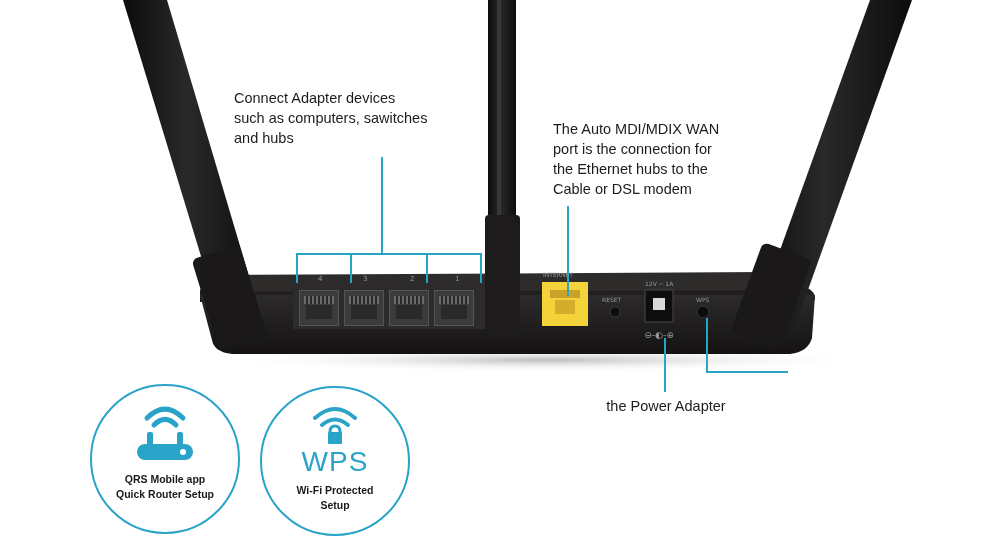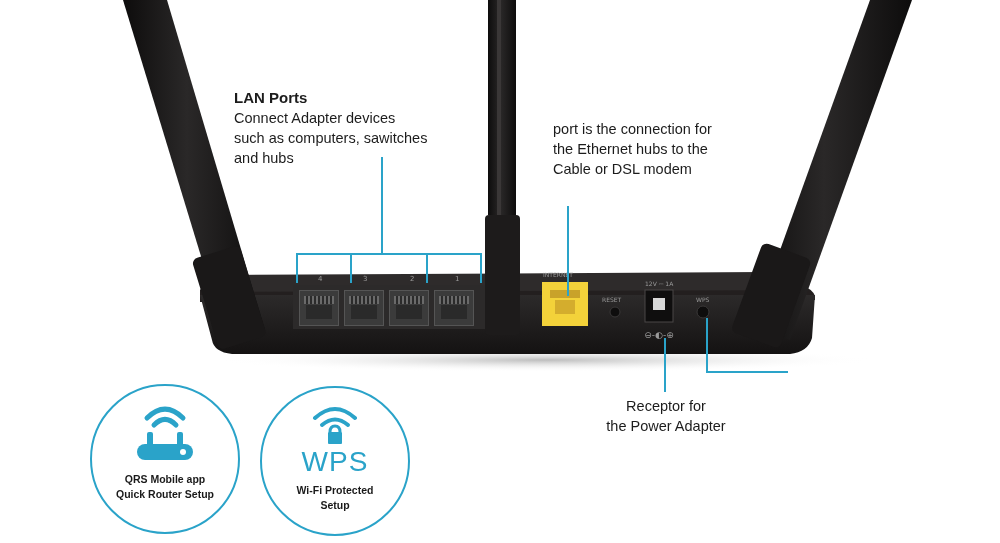--- a/index.html
+++ b/index.html
@@ -100,43 +100,42 @@
 <span class="port-label" style="left:363px;top:275px">3</span>
 <span class="port-label" style="left:410px;top:275px">2</span>
 <span class="port-label" style="left:455px;top:275px">1</span>
 
 <span class="port-label" style="left:543px;top:271px;font-size:6px">INTERNET</span>
 <span class="port-label" style="left:602px;top:296px;font-size:6px">RESET</span>
 <span class="port-label" style="left:645px;top:280px;font-size:6px">12V ⎓ 1A</span>
 <span class="port-label" style="left:696px;top:296px;font-size:6px">WPS</span>
 
 <div class="callout" style="left:234px;top:88px">
-  <div class="title">LAN Ports</div>
   <div>Connect Adapter devices</div>
   <div>such as computers, sawitches</div>
   <div>and hubs</div>
 </div>
 
 <div class="line" style="left:381px;top:157px;width:2px;height:97px"></div>
 <div class="line" style="left:296px;top:253px;width:186px;height:2px"></div>
 <div class="line" style="left:296px;top:253px;width:2px;height:30px"></div>
 <div class="line" style="left:350px;top:253px;width:2px;height:30px"></div>
 <div class="line" style="left:426px;top:253px;width:2px;height:30px"></div>
 <div class="line" style="left:480px;top:253px;width:2px;height:30px"></div>
 
 <div class="callout" style="left:553px;top:119px">
+  <div>The Auto MDI/MDIX WAN</div>
   <div>port is the connection for</div>
   <div>the Ethernet hubs to the</div>
   <div>Cable or DSL modem</div>
 </div>
 <div class="line" style="left:567px;top:206px;width:2px;height:90px"></div>
 
 <div class="line" style="left:664px;top:338px;width:2px;height:54px"></div>
 <div class="callout" style="left:598px;top:396px;text-align:center;width:136px">
-  <div>Receptor for</div>
   <div>the Power Adapter</div>
 </div>
 
 <div class="line" style="left:706px;top:318px;width:2px;height:54px"></div>
 <div class="line" style="left:706px;top:371px;width:82px;height:2px"></div>
 <div class="callout" style="left:798px;top:353px">
 </div>
 
 <div class="badge" style="left:90px;top:384px">
   <svg class="abs" style="left:43px;top:12px" width="60" height="64" viewBox="0 0 60 64">

